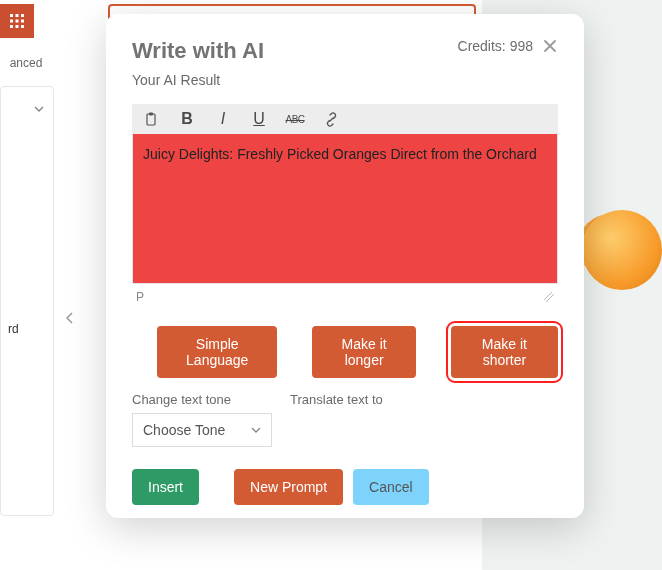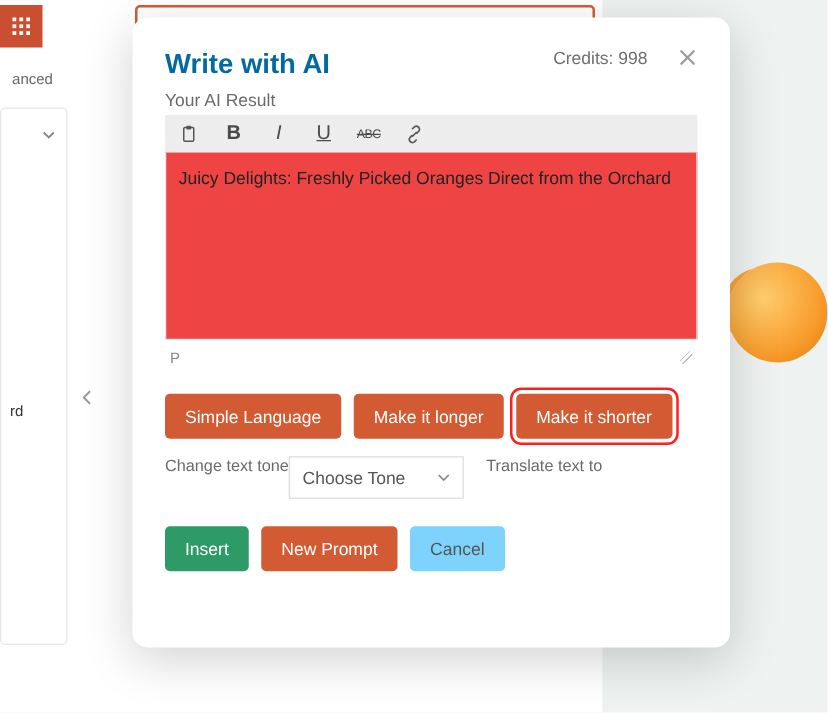--- a/index.html
+++ b/index.html
@@ -15,40 +15,40 @@
 .bg-orangebox { position: absolute; top: 4px; left: 108px; width: 368px; height: 36px; border: 2px solid #d35b33; border-radius: 4px; background: #fff; }
 .bg-rightimg { position: absolute; top: 0; right: 0; width: 180px; height: 570px; background: #eef2f0; }
 .bg-rightimg .orange-shape { position: absolute; top: 210px; right: 0; width: 80px; height: 80px; border-radius: 50%; background: radial-gradient(circle at 35% 35%, #ffcf6f, #f79a29 65%, #d97c15); box-shadow: -12px -4px 0 -8px #f7a33a; }
 .bg-rightimg .leaf { position: absolute; top: 450px; right: 110px; width: 36px; height: 22px; background: #7aa36f; border-radius: 60% 0 60% 0; transform: rotate(20deg); }
 .bg-collapse-left { position: absolute; top: 309px; left: 62px; width: 16px; height: 18px; display:flex;align-items:center;justify-content:center; color:#999; }
 .bg-textfrag { position: absolute; top: 322px; left: 8px; font-size: 12px; color: #333; }
 
 
 .modal { position: absolute; top: 14px; left: 106px; width: 478px; height: 504px; background: #fff; border-radius: 12px; box-shadow: 0 10px 40px rgba(0,0,0,0.18); padding: 24px 26px 22px; }
 .modal-head { display: flex; align-items: flex-start; justify-content: space-between; margin-bottom: 6px; }
-.modal-title { font-size: 22px; font-weight: 700; color: #0369a1; }
-.modal-right { display: flex; align-items: flex-end; gap: 24px; color: #6d6d6d; font-size: 14px; }
+.modal-title { font-size: 22px; font-weight: 700; color: #737373; }
+.modal-right { display: flex; align-items: flex-end; gap: 9px; color: #6d6d6d; font-size: 14px; }
 .close-x { cursor: pointer; color: #9a9a9a; display:flex; }
-.label-sm { font-size: 14px; color: #6a6a6a; margin-top: 8px; margin-bottom: 4px; }
+.label-sm { font-size: 14px; color: #6a6a6a; margin-top: 8px; margin-bottom: 16px; }
 
 .toolbar { background: #ededed; height: 30px; display: flex; align-items: center; gap: 18px; padding: 0 10px; color: #4a4a4a; }
 .toolbar .tb-btn { display: flex; align-items: center; justify-content: center; width: 18px; height: 18px; }
 .editor-box { border: 1px solid #e5e5e5; border-top: none; height: 150px; padding: 12px 10px; font-size: 14px; color: #222; background: #ef4444; resize: none; width: 100%; font-family: inherit; outline: none; }
 .path-row { display: flex; justify-content: space-between; align-items: center; font-size: 12px; color: #888; padding: 2px 4px 0; }
 .resize-dots { width: 10px; height: 10px; background: linear-gradient(135deg, transparent 5px, #bbb 5px, #bbb 6px, transparent 6px, transparent 8px, #bbb 8px, #bbb 9px, transparent 9px); }
 
 .action-row { display: flex; gap: 10px; margin-top: 22px; }
 .btn { border: none; cursor: pointer; font-size: 14px; padding: 10px 16px; border-radius: 4px; }
-.btn-orange { background: #d35b33; color: #fff; }
+.btn-orange { background: #d35b33; color: #fff; margin-left: 25px; }
 .btn-green { background: #2e9b67; color: #fff; }
 .btn-gray { background: #7dd3fc; color: #555; }
 .highlight-red { outline: 2px solid #ff1f1f; outline-offset: 3px; }
 
 .dropdown-row { display: flex; gap: 18px; margin-top: 14px; }
-.dd-group { display: flex; }
+.dd-group { display: flex; flex-direction: column; }
 .dd-label { font-size: 13px; color: #6a6a6a; margin-bottom: 6px; }
 .dd { display: flex; align-items: center; justify-content: space-between; border: 1px solid #dcdcdc; border-radius: 0; padding: 8px 10px; font-size: 14px; color: #555; min-width: 140px; cursor: pointer; }
 .dd .chev { margin-left: 12px; color: #888; }
 
 .footer-row { display: flex; gap: 10px; margin-top: 22px; }
 
 .bold { font-weight: 700; }
 .italic { font-style: italic; }
 .underline { text-decoration: underline; }
 .strike { text-decoration: line-through; font-size: 10px; letter-spacing: -0.5px; text-align: center; }

